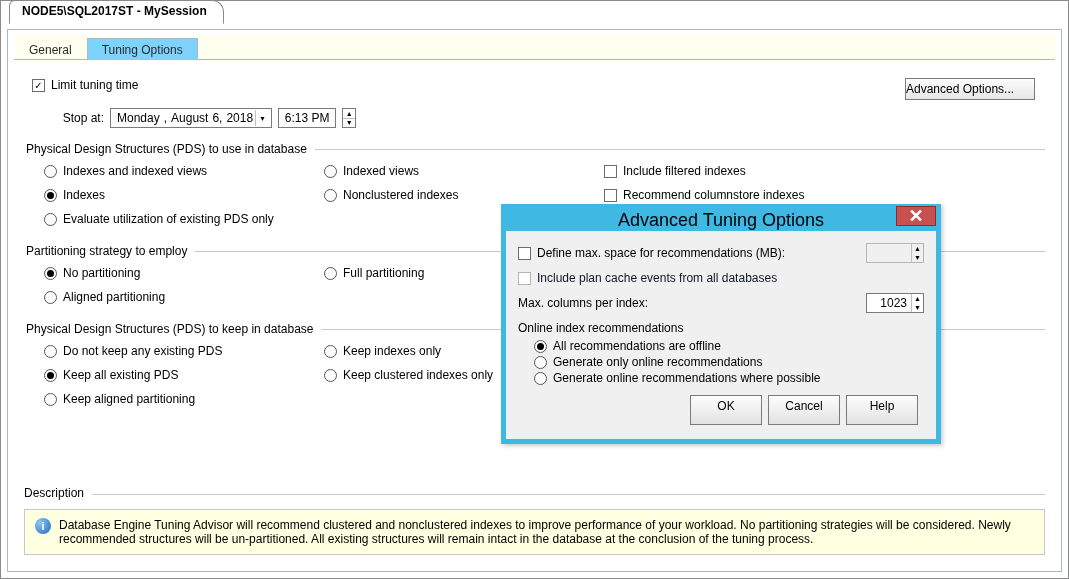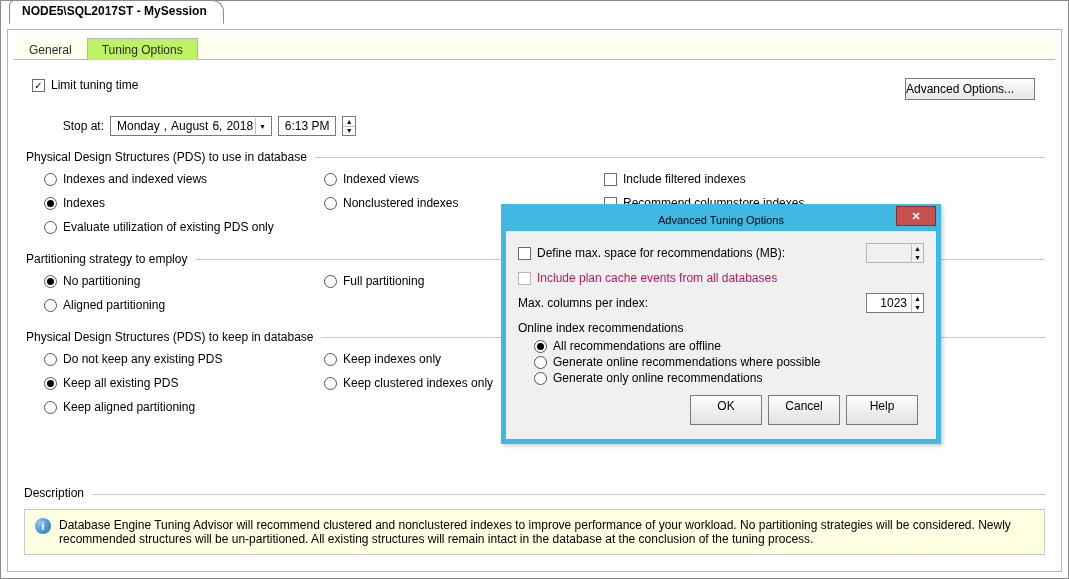--- a/index.html
+++ b/index.html
@@ -53,21 +53,21 @@
     line-height: 22px;
     padding: 0 14px;
     border: 1px solid transparent;
     border-bottom: none;
     margin-bottom: -1px;
     cursor: pointer;
     color: #2b2b2b;
   }
   .inner-tab.active {
     border-color: #a9b7c9;
-    background: #bef264;
+    background: #7dd3fc;
   }
   .content {
     position: absolute;
     top: 38px; left: 8px; right: 8px; bottom: 8px;
     padding: 10px 8px;
   }
   .row { display: flex; align-items: center; gap: 6px; }
   .checkbox {
     width: 13px; height: 13px;
     border: 1px solid #6b6b6b;
@@ -81,21 +81,21 @@
     width: 13px; height: 13px;
     border: 1px solid #555;
     border-radius: 50%;
     display: inline-flex; align-items: center; justify-content: center;
     background: #fff;
   }
   .radio.checked::after {
     content: ""; width: 7px; height: 7px; background: #000; border-radius: 50%;
   }
   .label { white-space: nowrap; }
-  .stopat { margin-left: 20px; margin-top: 24px; }
+  .stopat { margin-left: 20px; margin-top: 16px; }
   .date-input {
     height: 20px;
     border: 1px solid #7a7a7a;
     padding: 1px 18px 1px 6px;
     position: relative;
     display: inline-flex;
     align-items: center;
     gap: 4px;
     font-family: inherit;
     font-size: 12px;
@@ -173,21 +173,21 @@
     background: #f0f0f0;
     box-shadow: 2px 2px 4px rgba(0,0,0,0.2);
     z-index: 50;
   }
   .dialog-title {
     height: 22px;
     background: #3fb9e4;
     color: #000;
     display: flex; align-items: center; justify-content: center;
     position: relative;
-    font-size: 11px;
+    font-size: 18px;
   }
   .dialog-close {
     position: absolute; right: 0px; top: -3px;
     width: 40px; height: 20px;
     background: #c75050;
     border: 1px solid #8b2c2c;
     color: #fff; font-weight: bold;
     display: flex; align-items: center; justify-content: center;
     cursor: pointer;
   }
@@ -210,21 +210,21 @@
     display: flex; justify-content: flex-end; gap: 6px;
     padding: 8px 6px 6px 6px;
   }
   .dialog-buttons .btn {
     width: 72px; height: 30px;
     border: 1px solid #7a7a7a;
     background: linear-gradient(#fdfdfd,#e2e2e2);
     text-align: center; line-height: 20px;
     cursor: pointer;
   }
-  .disabled-text { color: #be185d; }
+  .disabled-text { color: #0f172a; }
 </style>
 </head>
 <body>
 
 <div class="window-tab-container">
   <div class="window-tab">
     <span>NODE5\SQL2017ST - MySession</span>
   </div>
 
   <div class="panel">
@@ -388,25 +388,25 @@
           </span>
       </div>
     </div>
     <div class="section-heading">Online index recommendations</div>
     <div class="dlg-radio-block row">
         <span class="radio checked"></span>
         <span class="label">All recommendations are offline</span>
       </div>
     <div class="dlg-radio-block row">
         <span class="radio"></span>
-        <span class="label">Generate online recommendations where possible</span>
+        <span class="label">Generate only online recommendations</span>
       </div>
     <div class="dlg-radio-block row">
         <span class="radio"></span>
-        <span class="label">Generate only online recommendations</span>
+        <span class="label">Generate online recommendations where possible</span>
       </div>
 
     <div class="dialog-buttons">
       <div class="btn">OK</div>
       <div class="btn">Cancel</div>
       <div class="btn">Help</div>
     </div>
   </div>
 </div>
 

